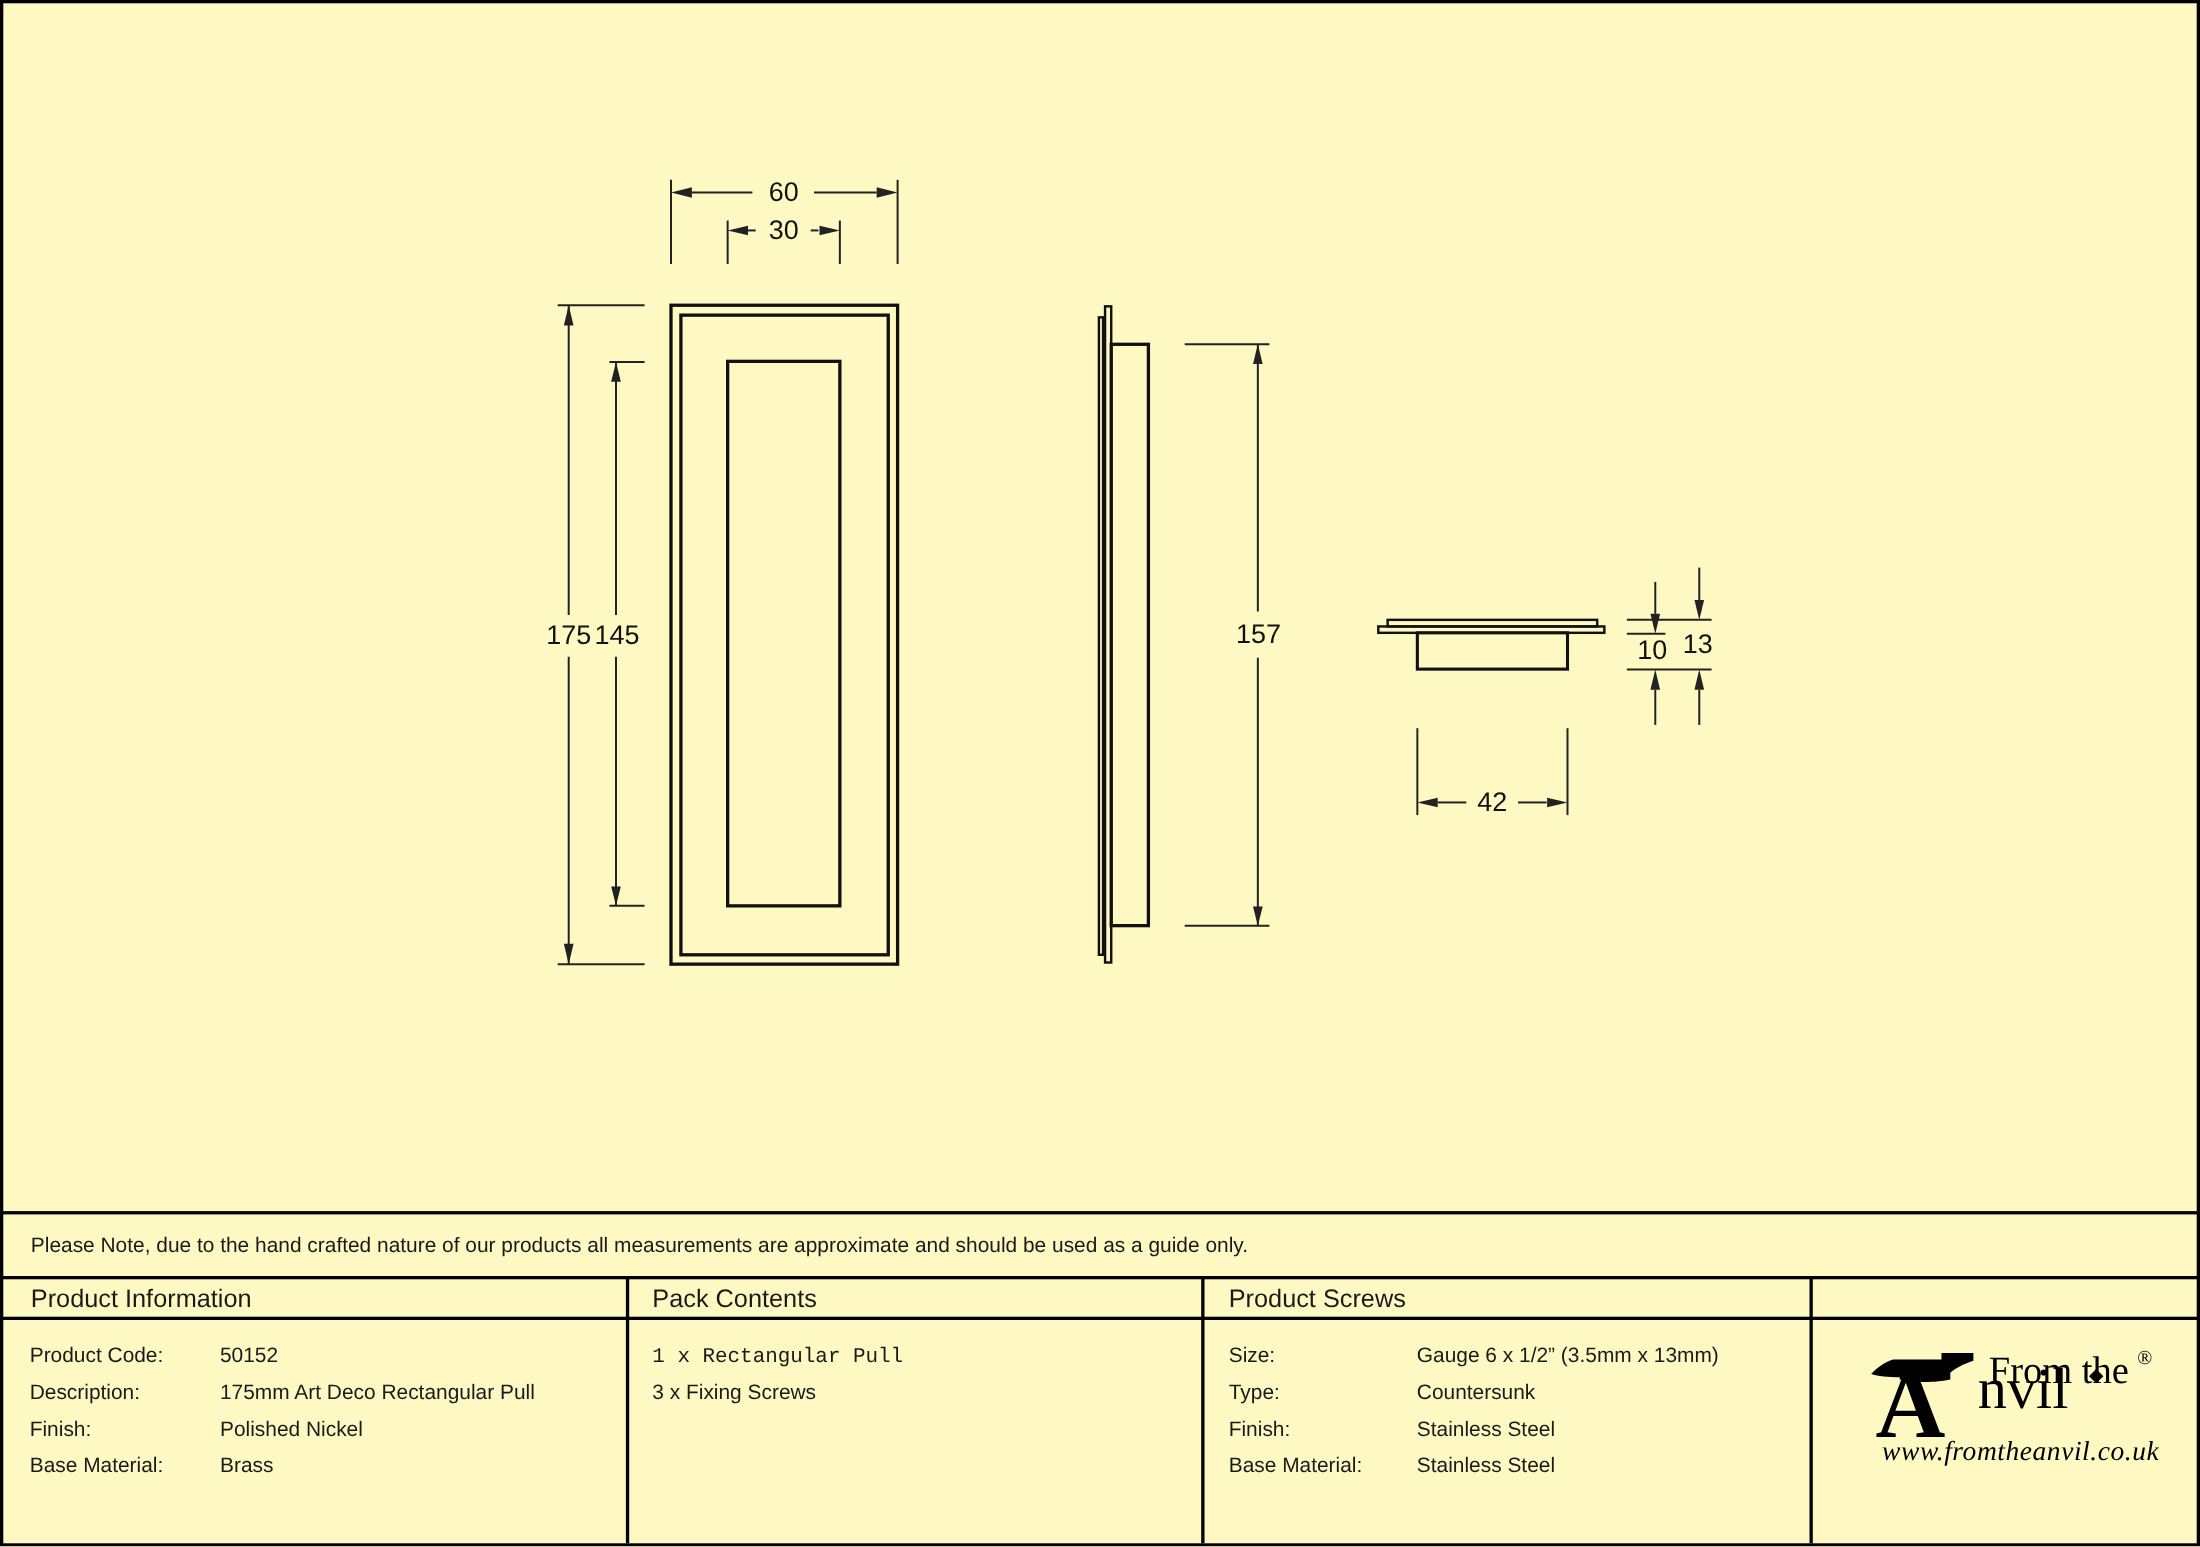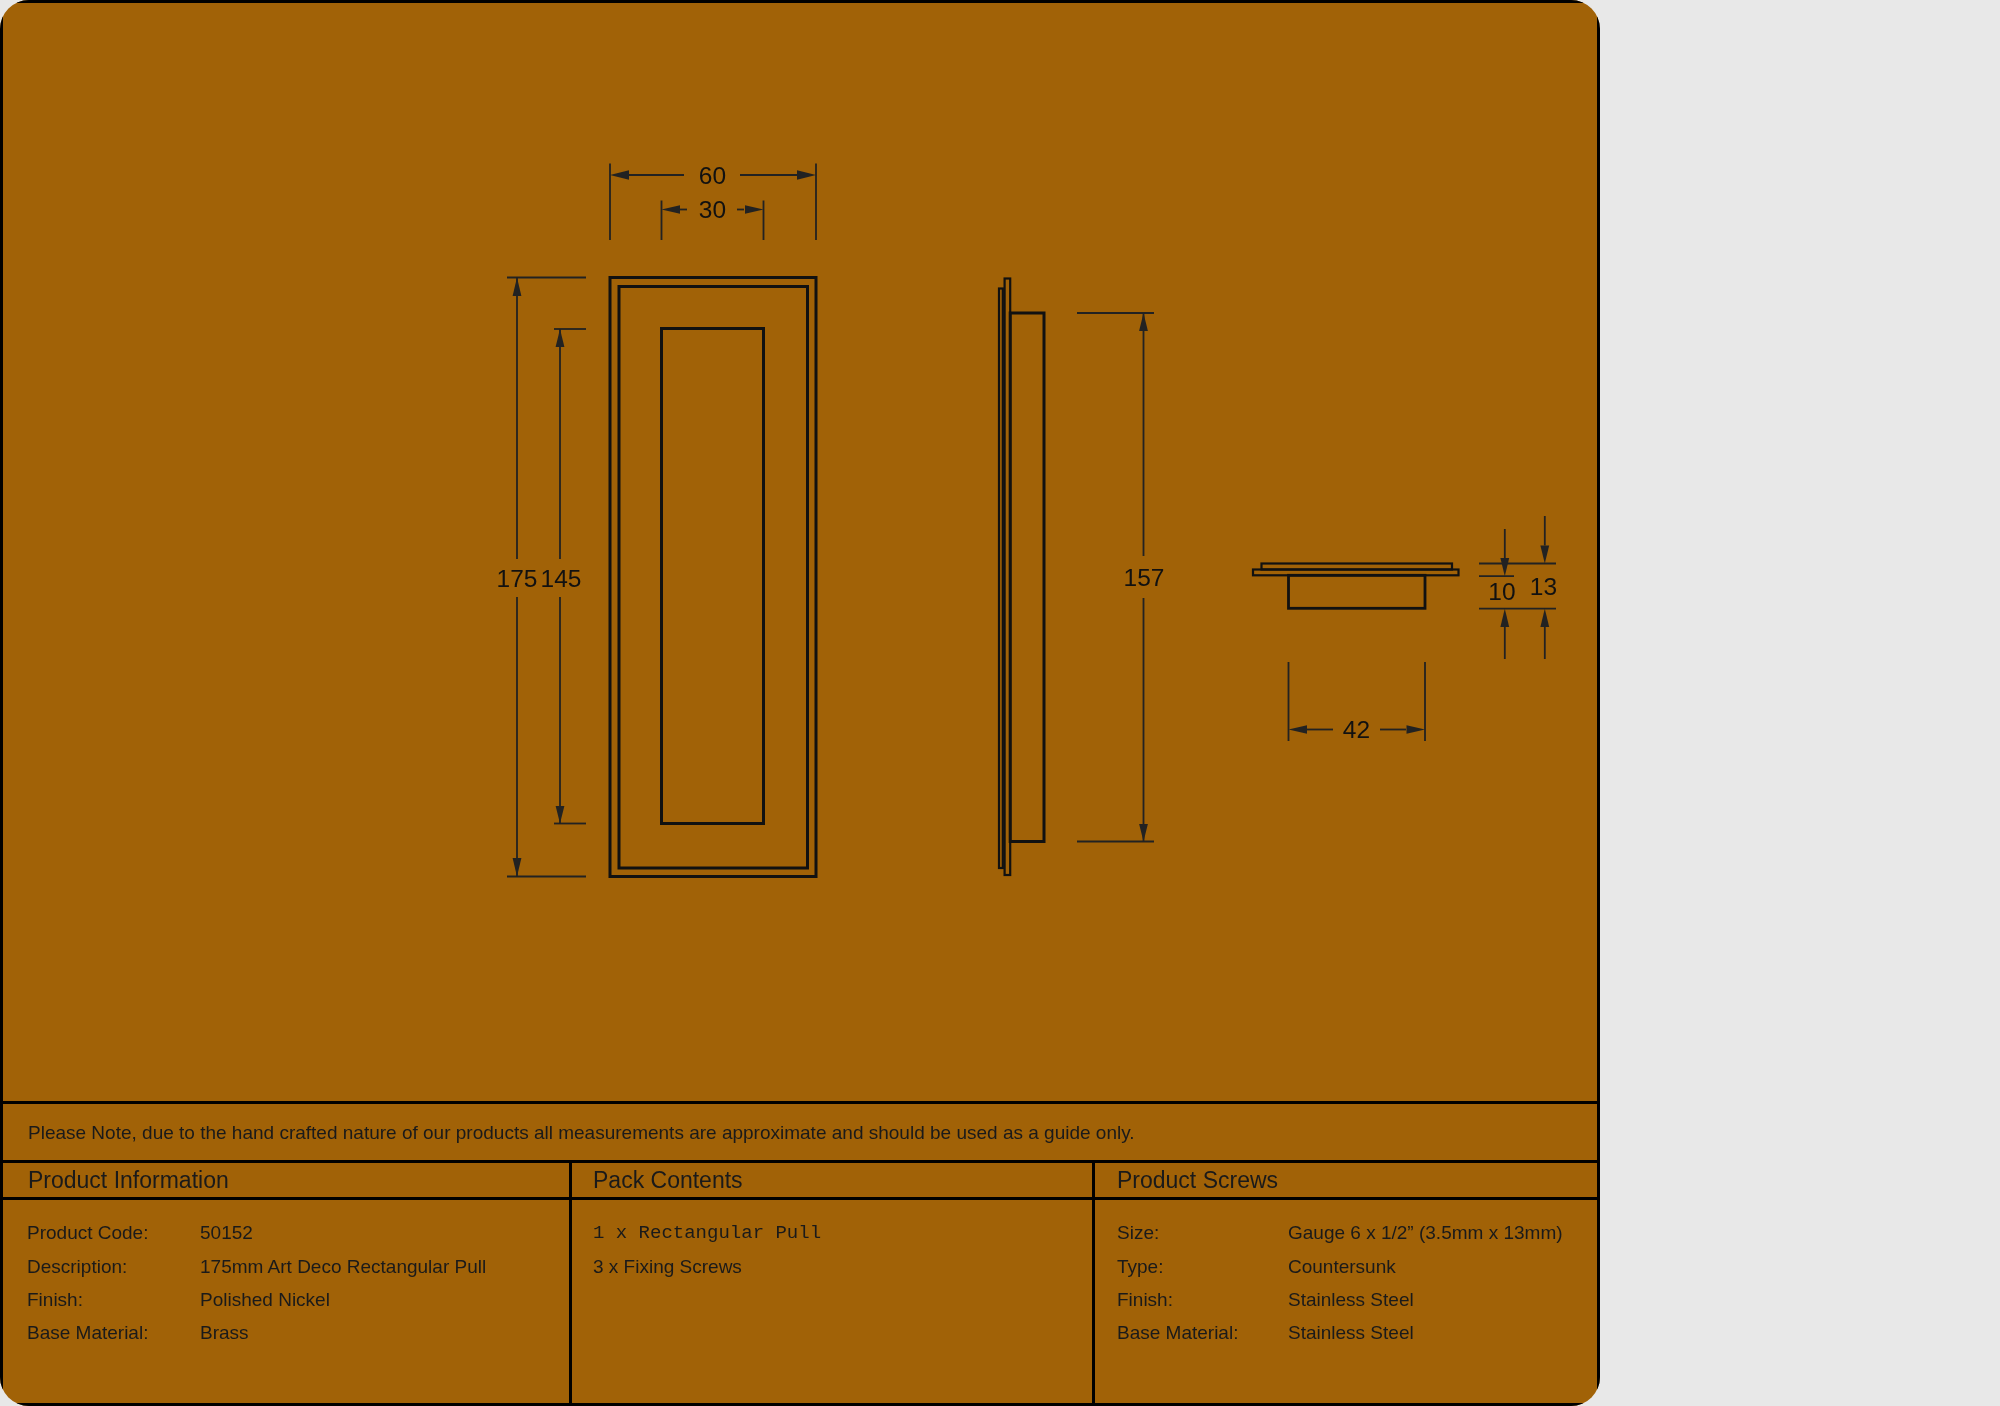--- a/index.html
+++ b/index.html
@@ -1,20 +1,19 @@
 <!DOCTYPE html>
 <html><head>
 <meta charset="utf-8">
 <style>
   html,body{margin:0;padding:0;background:#e8e8e8;}
   .sheet{
-    position:relative;width:1600px;height:1406px;background:#a16207;
+    position:relative;width:2000px;height:1406px;background:#fef9c3;
     font-family:"Liberation Sans","DejaVu Sans",sans-serif;color:#1a1a1a;
     overflow:hidden;
-    border-radius:29px;
   }
   .sheet-border{position:absolute;inset:0;border:3px solid #000;pointer-events:none;z-index:40;}
   svg.drawing{position:absolute;top:0;left:0;z-index:5;}
   svg.drawing .outline{fill:none;stroke:#111;}
   svg.drawing .dimline{stroke:#222;stroke-width:1.8;fill:none;}
   svg.drawing .arrow{fill:#222;stroke:none;}
   svg.drawing text.dim{
     font-family:"Liberation Sans","DejaVu Sans",sans-serif;
     font-size:24.5px;fill:#111;text-anchor:middle;dominant-baseline:central;
   }

